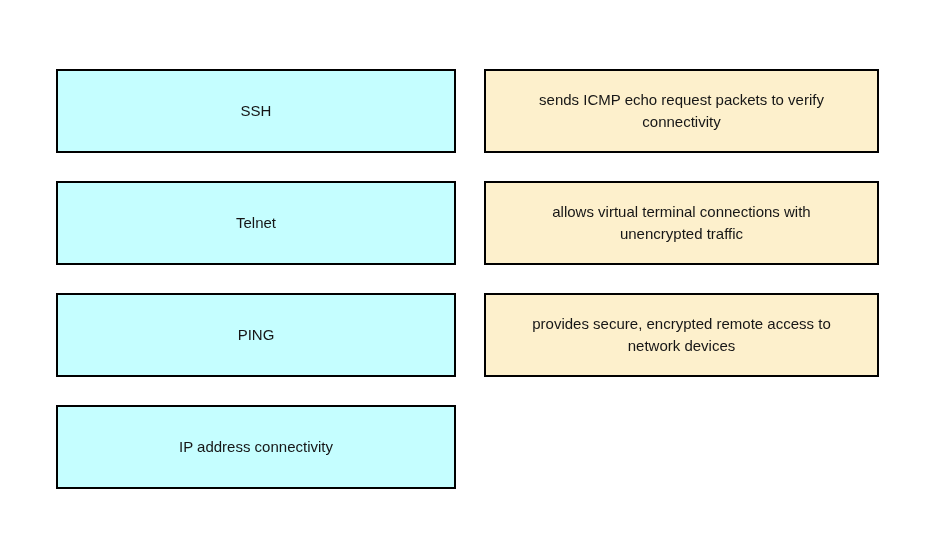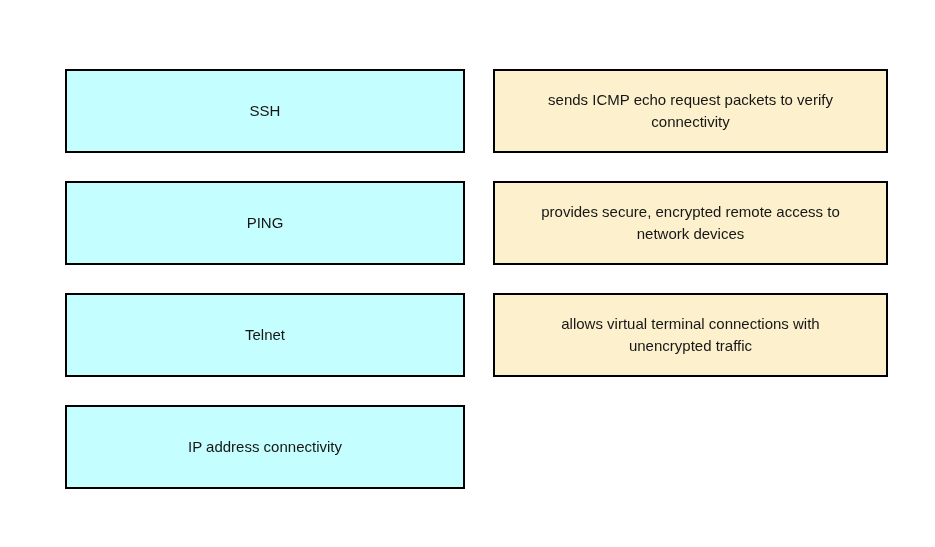--- a/index.html
+++ b/index.html
@@ -11,21 +11,21 @@
   .stage {
     position: relative;
     width: 935px;
     height: 547px;
     background: #ffffff;
     overflow: hidden;
   }
   .board {
     position: absolute;
     top: 69px;
-    left: 65px;
+    left: 56px;
     display: flex;
     flex-direction: column;
     gap: 28px;
   }
   .row {
     display: flex;
     gap: 28px;
   }
   .box {
     box-sizing: border-box;
@@ -54,27 +54,27 @@
 
 <div class="stage">
   <div class="board">
 
     <div class="row">
       <div class="box term">SSH</div>
       <div class="box desc">sends ICMP echo request packets to verify connectivity</div>
     </div>
 
     <div class="row">
-      <div class="box term">PING</div>
-      <div class="box desc">provides secure, encrypted remote access to network devices</div>
+      <div class="box term">Telnet</div>
+      <div class="box desc">allows virtual terminal connections with unencrypted traffic</div>
     </div>
 
     <div class="row">
-      <div class="box term">Telnet</div>
-      <div class="box desc">allows virtual terminal connections with unencrypted traffic</div>
+      <div class="box term">PING</div>
+      <div class="box desc">provides secure, encrypted remote access to network devices</div>
     </div>
 
     <div class="row">
       <div class="box term">IP address connectivity</div>
     </div>
 
   </div>
 </div>
 
 </body></html>

